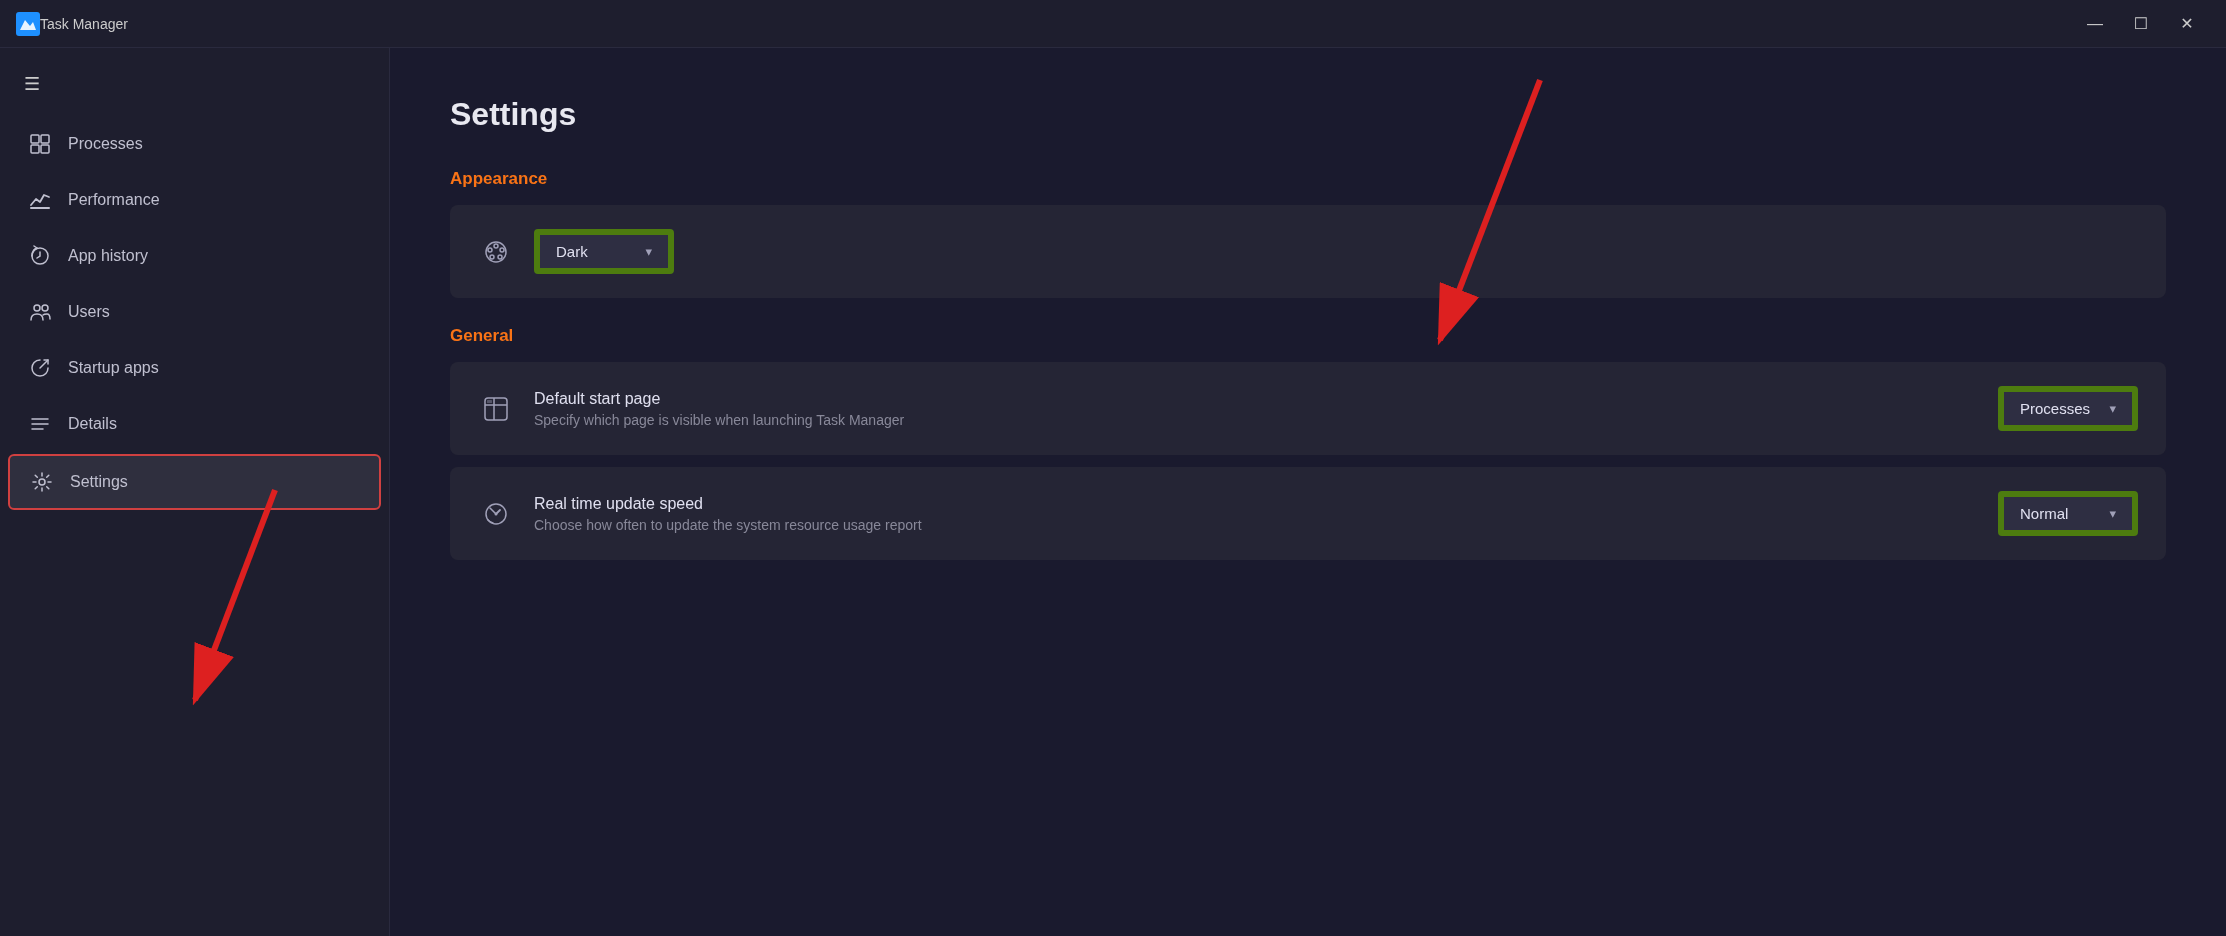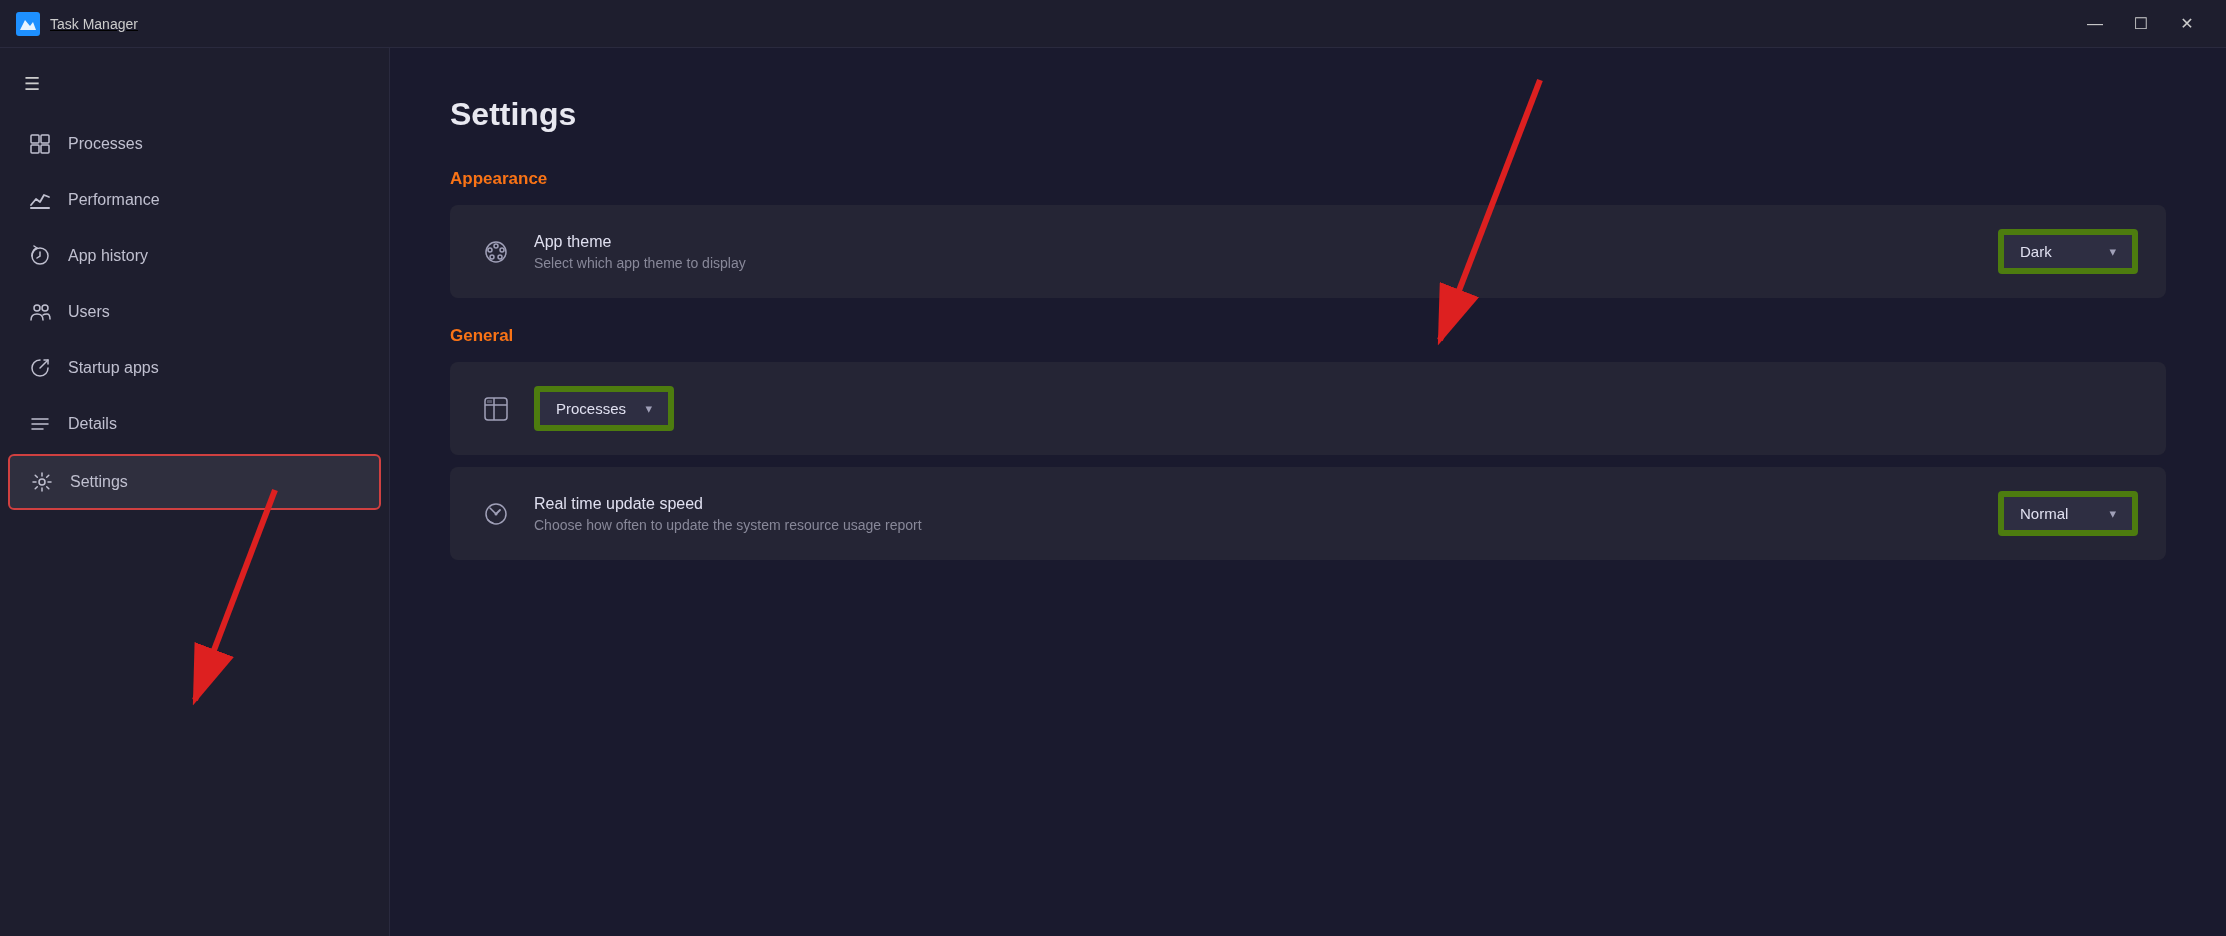--- a/index.html
+++ b/index.html
@@ -19,22 +19,20 @@
       background: #1e1e2e;
       display: flex;
       align-items: center;
       justify-content: space-between;
       padding: 0 16px;
       border-bottom: 1px solid #2a2a3e;
     }
     .titlebar-left {
       display: flex;
       align-items: center;
-      gap: 10px;
-      text-decoration: underline;
     }
     .app-icon {
       width: 24px;
       height: 24px;
     }
     .titlebar-title {
       color: #ccc;
       font-size: 14px;
     }
     .titlebar-controls {
@@ -319,42 +317,42 @@
         <div class="settings-card-icon">
           <svg width="32" height="32" viewBox="0 0 32 32" fill="none">
             <circle cx="16" cy="16" r="10" stroke="#a0a0b8" stroke-width="1.5" fill="none"></circle>
             <circle cx="16" cy="10" r="2" stroke="#a0a0b8" stroke-width="1.5" fill="none"></circle>
             <circle cx="22" cy="14" r="2" stroke="#a0a0b8" stroke-width="1.5" fill="none"></circle>
             <circle cx="20" cy="21" r="2" stroke="#a0a0b8" stroke-width="1.5" fill="none"></circle>
             <circle cx="12" cy="21" r="2" stroke="#a0a0b8" stroke-width="1.5" fill="none"></circle>
             <circle cx="10" cy="14" r="2" stroke="#a0a0b8" stroke-width="1.5" fill="none"></circle>
           </svg>
         </div>
-        <div class="settings-card-content">
-          <div class="settings-card-title">App theme</div>
-          <div class="settings-card-desc">Select which app theme to display</div>
-        </div>
         <div class="settings-dropdown">
           <span>Dark</span>
           <span style="font-size:13px; color:#a0a0b8;">▾</span>
         </div>
       </div>
     </div>
 
     <div class="section-separator">
       <div class="section-title">General</div>
 
       <div class="settings-card">
         <div class="settings-card-icon">
           <svg width="32" height="32" viewBox="0 0 32 32" fill="none">
             <rect x="5" y="5" width="22" height="22" rx="3" stroke="#a0a0b8" stroke-width="1.5" fill="none"></rect>
             <line x1="5" y1="12" x2="27" y2="12" stroke="#a0a0b8" stroke-width="1.5"></line>
             <line x1="14" y1="5" x2="14" y2="27" stroke="#a0a0b8" stroke-width="1.5"></line>
             <rect x="7" y="7" width="5" height="3" rx="0.5" fill="#a0a0b8" opacity="0.4"></rect>
           </svg>
+        </div>
+        <div class="settings-card-content">
+          <div class="settings-card-title">Default start page</div>
+          <div class="settings-card-desc">Specify which page is visible when launching Task Manager</div>
         </div>
         <div class="settings-dropdown">
           <span>Processes</span>
           <span style="font-size:13px; color:#a0a0b8;">▾</span>
         </div>
       </div>
 
       <div class="settings-card">
         <div class="settings-card-icon">
           <svg width="32" height="32" viewBox="0 0 32 32" fill="none">

